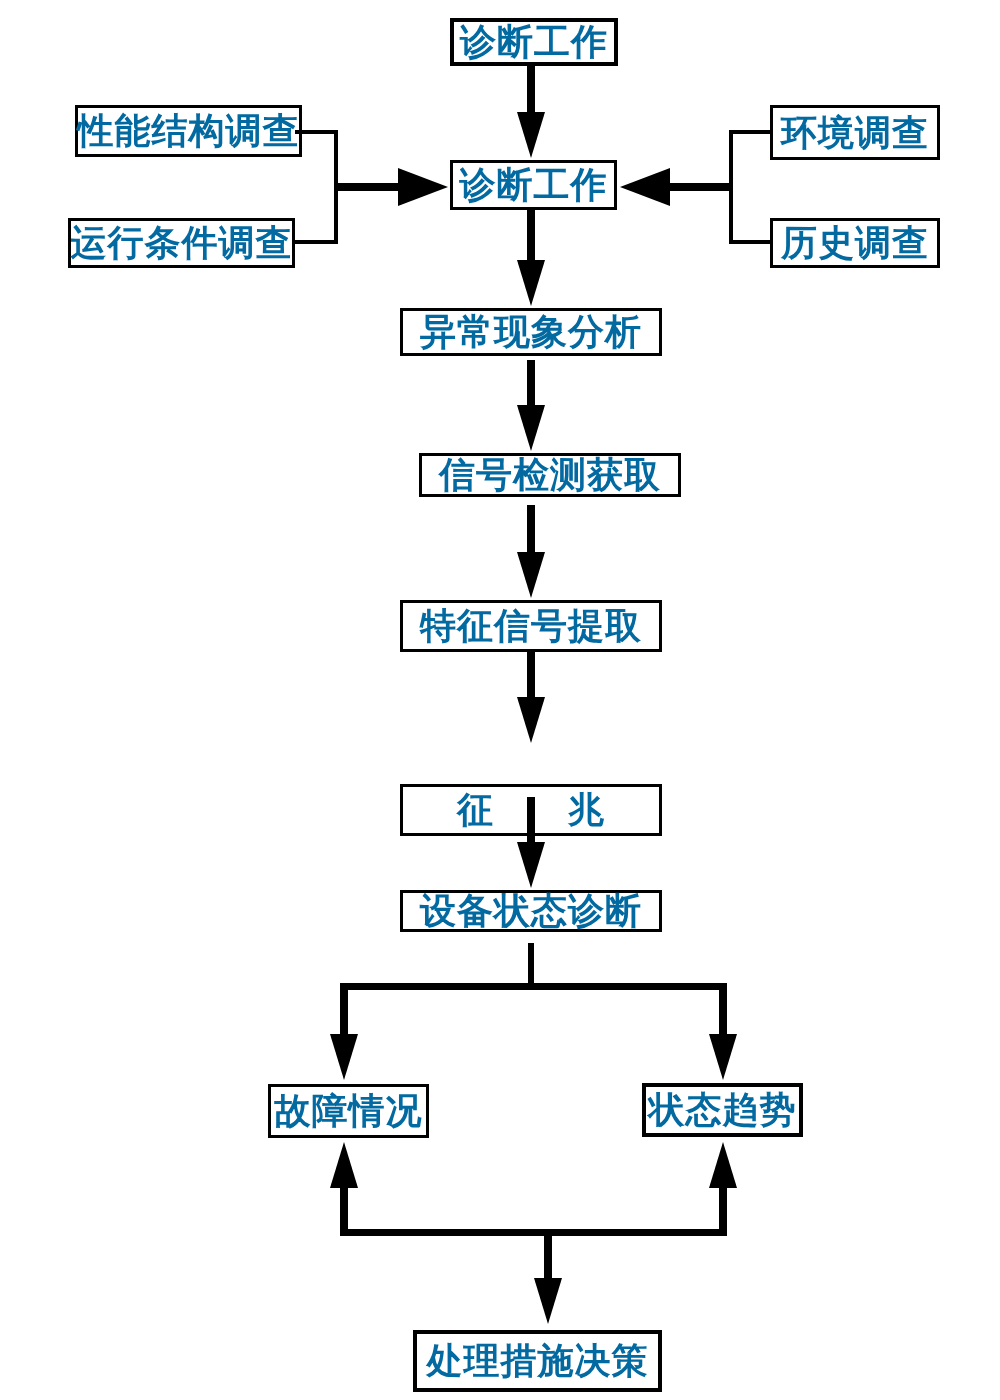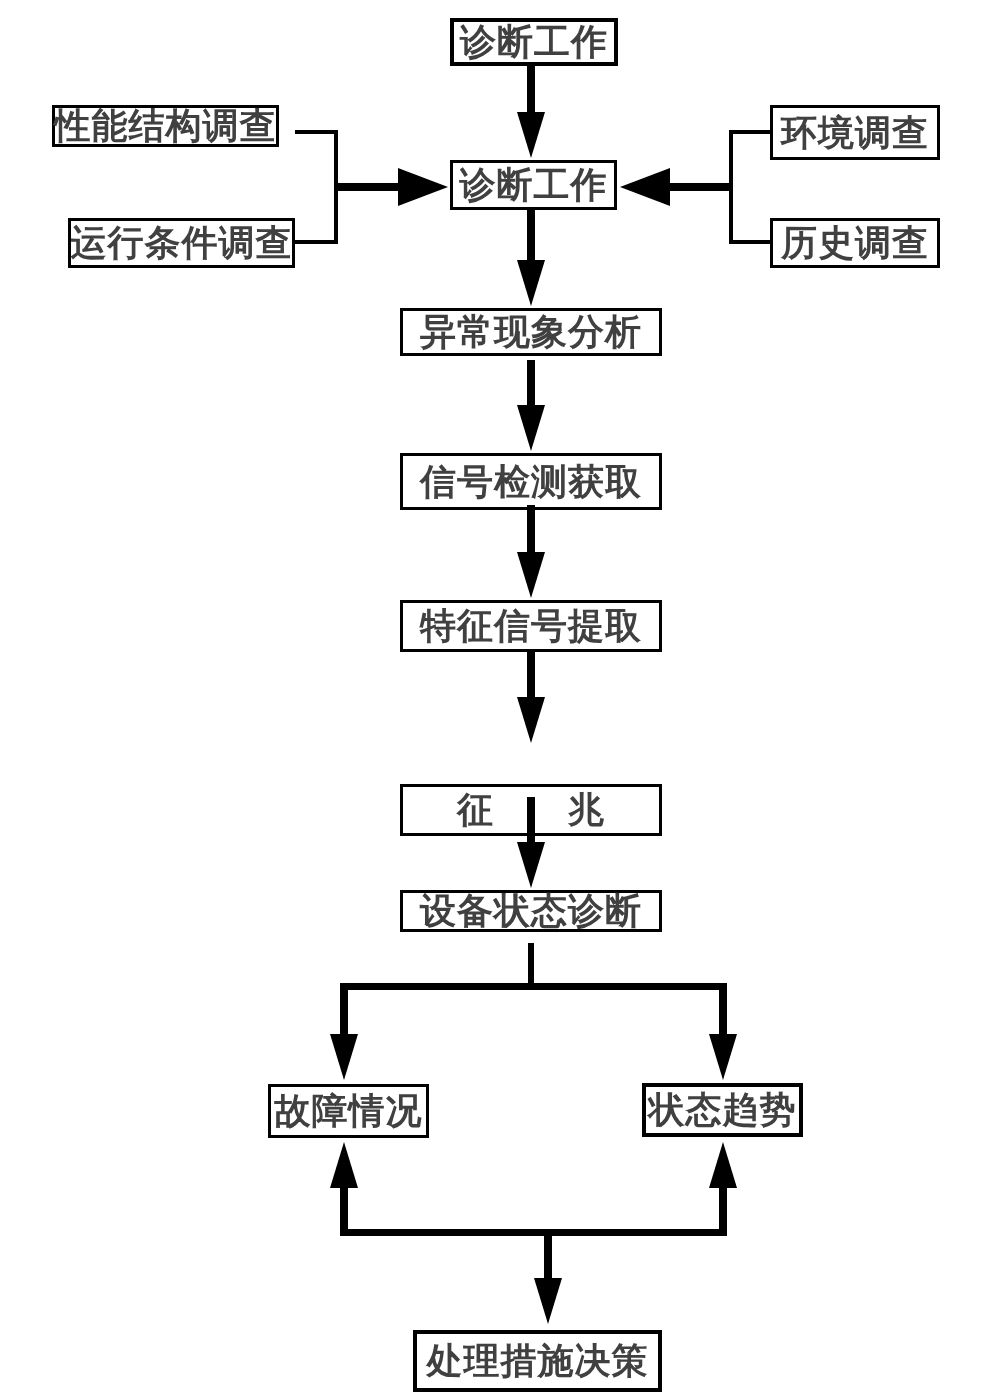--- a/index.html
+++ b/index.html
@@ -1,18 +1,18 @@
 <!DOCTYPE html>
 <html><head>
 <meta charset="utf-8">
 <style>
   html,body { margin:0; padding:0; background:#ffffff; }
   .canvas {
     position:relative; width:1000px; height:1400px; background:#ffffff;
-    font-family:"Liberation Serif","DejaVu Serif",serif; color:#404040;
+    font-family:"Liberation Serif","DejaVu Serif",serif; color:#0369a1;
     overflow:hidden;
   }
   .node {
     position:absolute; box-sizing:border-box; border:3px solid #000;
     background:#fff; display:flex; align-items:center; justify-content:center;
     font-weight:bold; font-size:36px; line-height:1; white-space:nowrap;
     letter-spacing:1px;
   }
   .node.thick { border-width:4px; }
   .vline,.hline { position:absolute; background:#000; }
@@ -22,33 +22,33 @@
   .ah-right { border-top:19px solid transparent; border-bottom:19px solid transparent; border-left:50px solid #000; }
   .ah-left  { border-top:19px solid transparent; border-bottom:19px solid transparent; border-right:50px solid #000; }
 </style>
 </head>
 <body>
 
 <div class="canvas">
 
   <div class="node thick" style="left:450px;top:18px;width:168px;height:48px">诊断工作</div>
 
-  <div class="node" style="left:52px;top:105px;width:227px;height:42px">性能结构调查</div>
+  <div class="node" style="left:75px;top:105px;width:227px;height:52px">性能结构调查</div>
 
   <div class="node" style="left:68px;top:218px;width:227px;height:50px">运行条件调查</div>
 
   <div class="node" style="left:770px;top:105px;width:170px;height:55px">环境调查</div>
 
   <div class="node" style="left:770px;top:218px;width:170px;height:50px">历史调查</div>
 
   <div class="node" style="left:450px;top:160px;width:167px;height:50px">诊断工作</div>
 
   <div class="node" style="left:400px;top:308px;width:262px;height:48px">异常现象分析</div>
 
-  <div class="node" style="left:400px;top:453px;width:262px;height:57px">信号检测获取</div>
+  <div class="node" style="left:419px;top:453px;width:262px;height:44px">信号检测获取</div>
 
   <div class="node" style="left:400px;top:600px;width:262px;height:52px">特征信号提取</div>
 
   <div class="node" style="left:400px;top:784px;width:262px;height:52px">征　　兆</div>
 
   <div class="node" style="left:400px;top:890px;width:262px;height:42px">设备状态诊断</div>
 
   <div class="node" style="left:268px;top:1084px;width:161px;height:54px">故障情况</div>
 
   <div class="node thick" style="left:642px;top:1083px;width:161px;height:54px">状态趋势</div>

